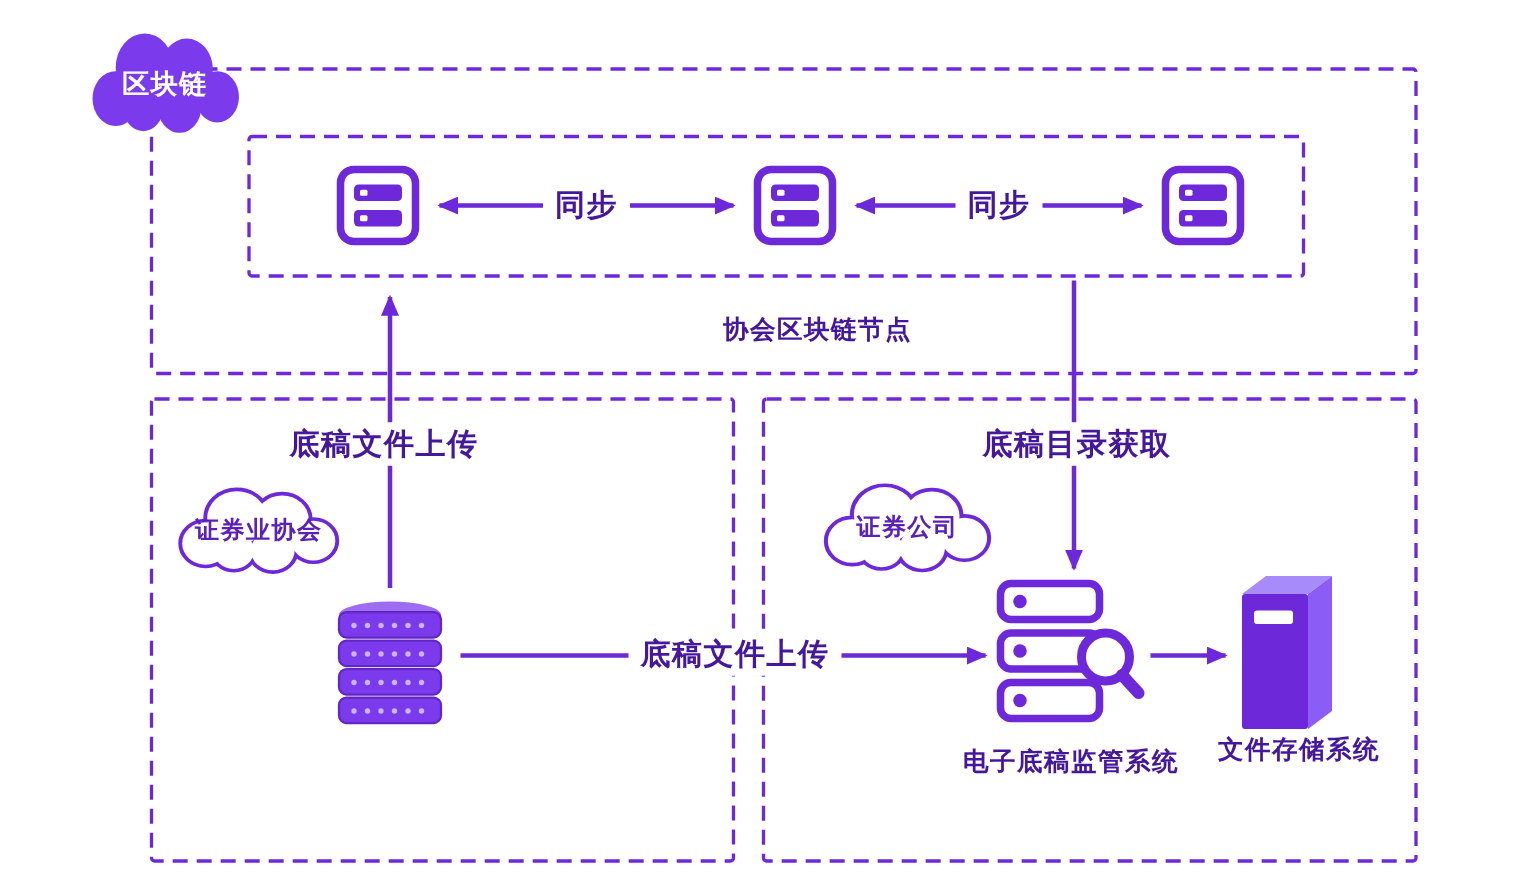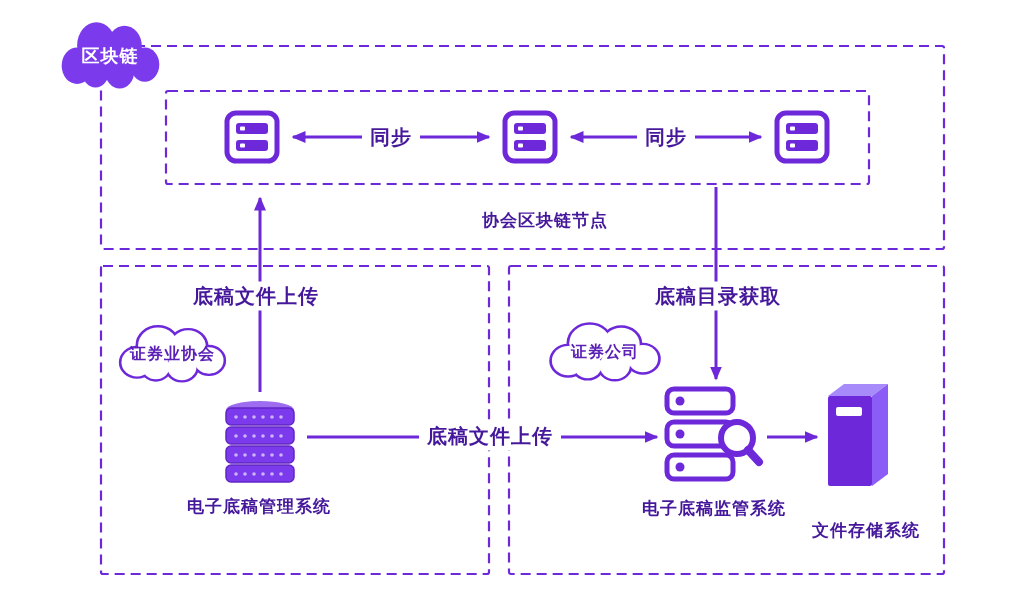--- a/index.html
+++ b/index.html
@@ -152,21 +152,20 @@
           <circle cx="61" cy="59" r="1.8"></circle>
         <circle cx="16" cy="78" r="1.8"></circle>
           <circle cx="25" cy="78" r="1.8"></circle>
           <circle cx="34" cy="78" r="1.8"></circle>
           <circle cx="43" cy="78" r="1.8"></circle>
           <circle cx="52" cy="78" r="1.8"></circle>
           <circle cx="61" cy="78" r="1.8"></circle>
       </g>
     </svg>
   </div>
-  <div class="caption" style="left:259px;top:506px;">电子底稿管理系统</div>
 
   <div class="arrow-label" style="left:490px;top:436px;">底稿文件上传</div>
 
   <div class="arrow-label" style="left:718px;top:296px;">底稿目录获取</div>
 
   <div class="cloud" style="left:540px;top:315px;width:130px;height:68px;">
     <svg viewBox="0 0 120 70" preserveAspectRatio="none">
       <g fill="#ffffff" stroke="#6D28D9" stroke-width="5">
         <circle cx="26" cy="47" r="15"></circle>
           <circle cx="46" cy="29" r="19"></circle>
@@ -202,15 +201,15 @@
   <div class="caption" style="left:714px;top:508px;">电子底稿监管系统</div>
 
   <div class="abs" style="left:824px;top:380px;">
     <svg width="68" height="110" viewBox="0 0 68 110">
       <polygon points="4,16 20,4 64,4 48,16" fill="#A78BFA"></polygon>
       <polygon points="48,16 64,4 64,94 48,106" fill="#8B5CF6"></polygon>
       <rect x="4" y="16" width="44" height="90" rx="2" fill="#6D28D9"></rect>
       <rect x="12" y="27" width="26" height="9" rx="2" fill="#ffffff"></rect>
     </svg>
   </div>
-  <div class="caption" style="left:866px;top:530px;text-align:center;">文件存储系统</div>
+  <div class="caption" style="left:866px;top:500px;text-align:center;">文件存储系统</div>
 
 </div>
 
 </body></html>

